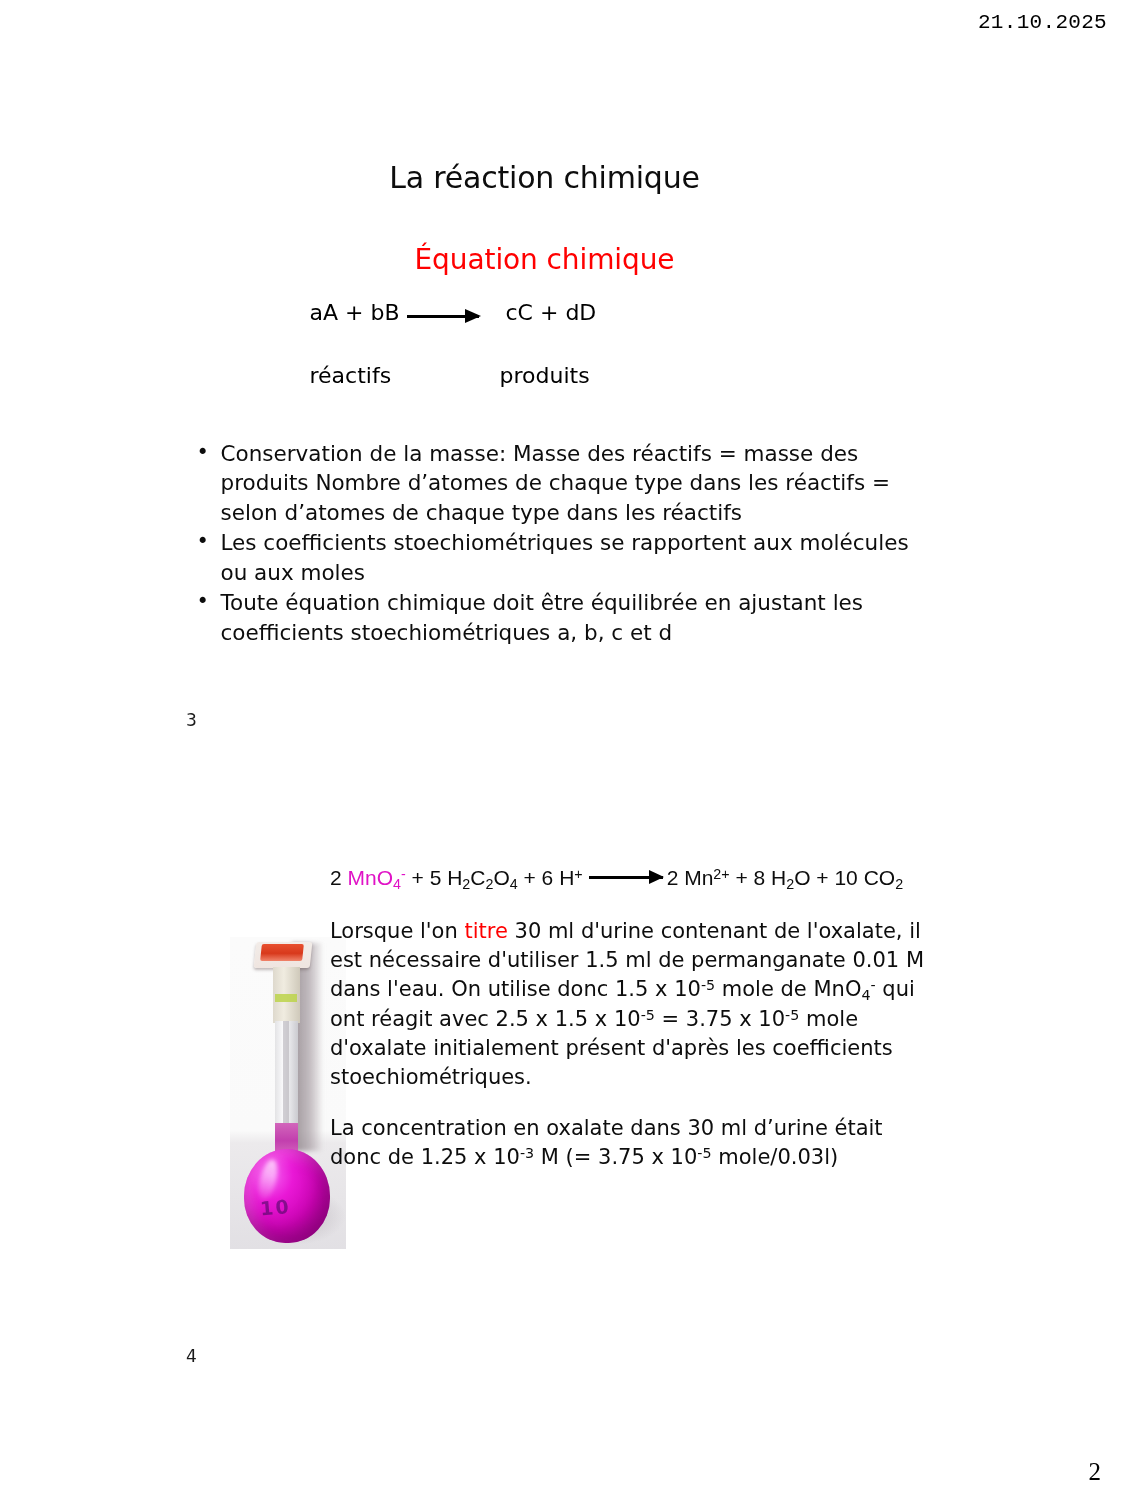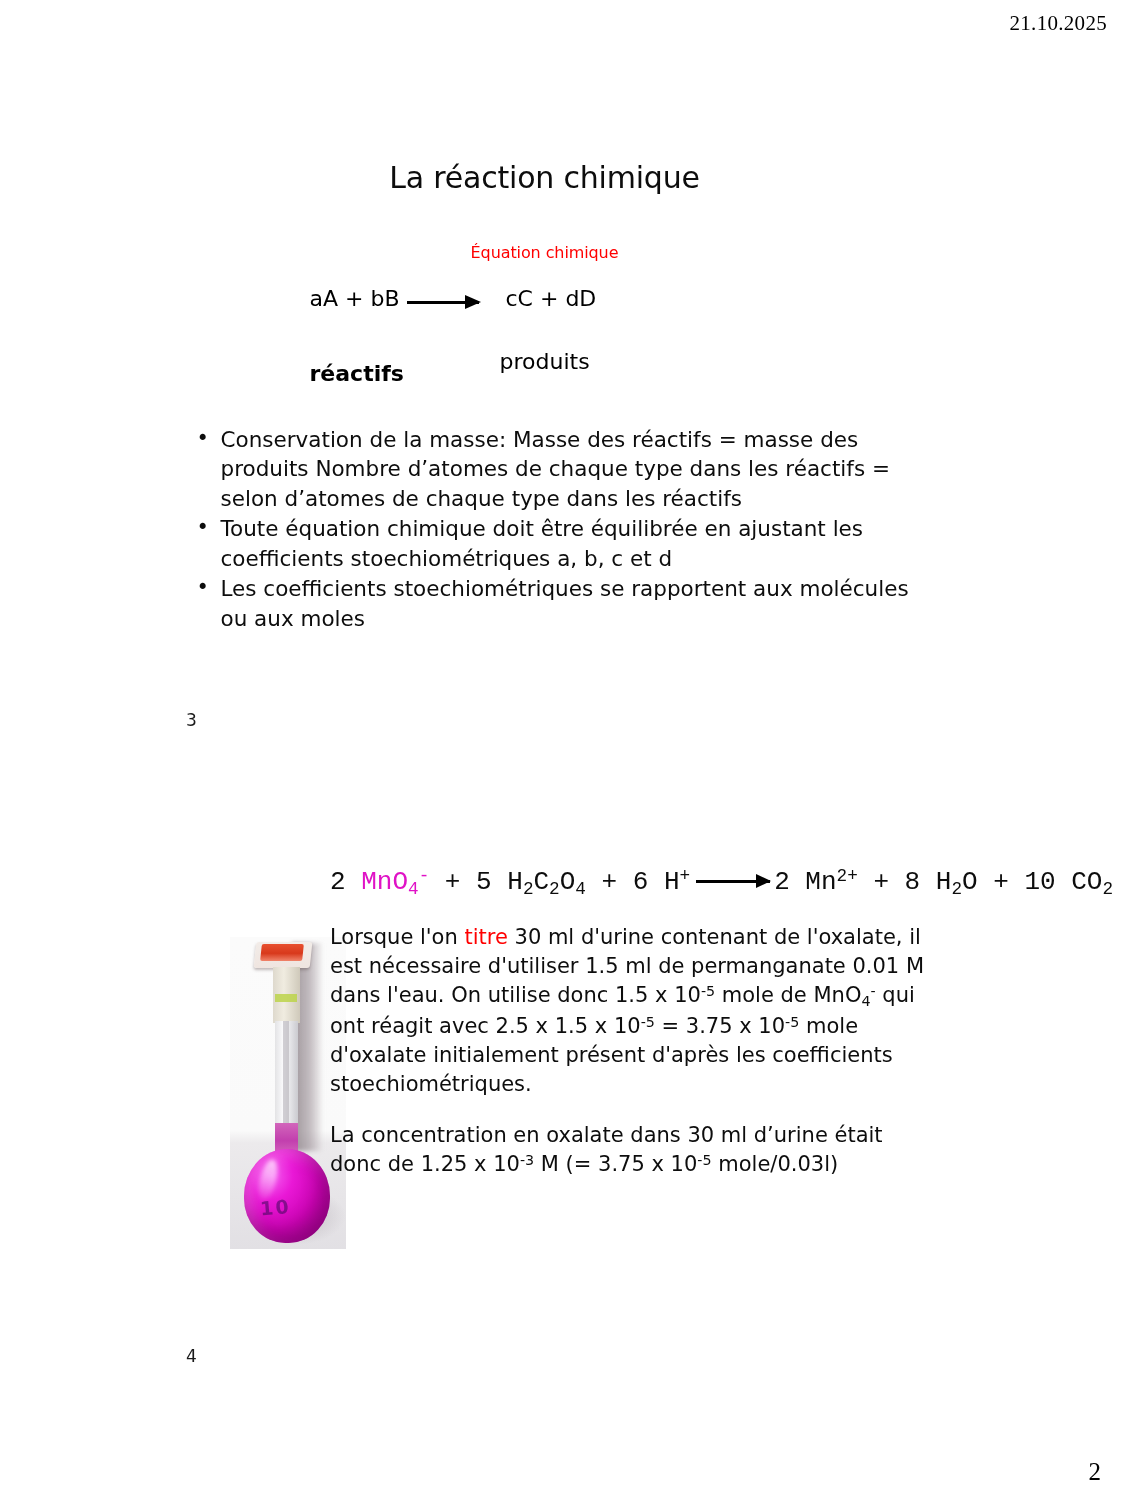--- a/index.html
+++ b/index.html
@@ -19,21 +19,21 @@
   .page {
     position: absolute;
     inset: 0;
   }
 
   
   .doc-date {
     position: absolute;
     top: 11px;
     right: 18px;
-    font-family: Liberation Serif, serif;
+    font-family: Liberation Mono, monospace;
     font-size: 21px;
     letter-spacing: 0.3px;
     color: #000;
   }
 
   
   .page-number {
     position: absolute;
     bottom: 14px;
     right: 24px;
@@ -73,21 +73,21 @@
     color: #1a1a1a;
   }
   #slide-3 .slide-num { top: 590px; }
   #slide-4 .slide-num { top: 556px; }
 
   
   .eq-label {
     text-align: center;
     color: #FF0000;
     font-family: "DejaVu Sans", sans-serif;
-    font-size: 16px;
+    font-size: 28px;
     margin-top: 48px;
     letter-spacing: -0.1px;
   }
 
   .eq-row {
     position: relative;
     width: 470px;
     margin: 24px auto 0 auto;
     height: 34px;
     font-family: "DejaVu Sans", sans-serif;
@@ -115,21 +115,21 @@
   }
 
   .eq-row2 {
     position: relative;
     width: 470px;
     margin: 29px auto 0 auto;
     height: 30px;
     font-family: "DejaVu Sans", sans-serif;
     font-size: 22px;
   }
-  .eq-row2 .eq-left  { position: absolute; left: 0px;   top: 12px; font-weight: bold; }
+  .eq-row2 .eq-left  { position: absolute; left: 0px;   top: 0; }
   .eq-row2 .eq-right { position: absolute; left: 190px; top: 0; }
 
   
   .bullets {
     margin: 46px auto 0 auto;
     width: 740px;
     padding: 0;
     list-style: none;
     font-family: "DejaVu Sans", sans-serif;
     font-size: 21.5px;
@@ -157,22 +157,22 @@
     width: 600px;
     font-family: "DejaVu Sans", sans-serif;
     font-size: 21px;
     line-height: 1.38;
     color: #0d0d0d;
   }
   .s4-body p { margin: 0 0 22px 0; }
   .s4-body p.tight { margin-bottom: 20px; }
 
   .chem-eq {
-    font-family: Liberation Mono, monospace;
-    font-size: 26px;
+    font-family: Liberation Sans, sans-serif;
+    font-size: 21px;
     white-space: nowrap;
     margin: 0 0 24px 0;
   }
   .mno4 { color: #E012C6; }
 
   .arrow2 {
     position: relative;
     display: inline-block;
     width: 74px;
     height: 3px;
@@ -324,22 +324,22 @@
       <span class="eq-right">cC + dD</span>
     </div>
 
     <div class="eq-row2">
       <span class="eq-left">réactifs</span>
       <span class="eq-right">produits</span>
     </div>
 
     <ul class="bullets">
       <li>Conservation de la masse: Masse des réactifs = masse des produits Nombre d’atomes de chaque type dans les réactifs = selon d’atomes de chaque type dans les réactifs</li>
+      <li>Les coefficients stoechiométriques se rapportent aux molécules ou aux moles</li>
       <li>Toute équation chimique doit être équilibrée en ajustant les coefficients stoechiométriques a, b, c et d</li>
-      <li>Les coefficients stoechiométriques se rapportent aux molécules ou aux moles</li>
     </ul>
 
     <div class="slide-num">3</div>
   </section>
 
   <section class="slide" id="slide-4">
 
 
     <figure class="flask-photo">
       <span class="bg-shadow"></span>

